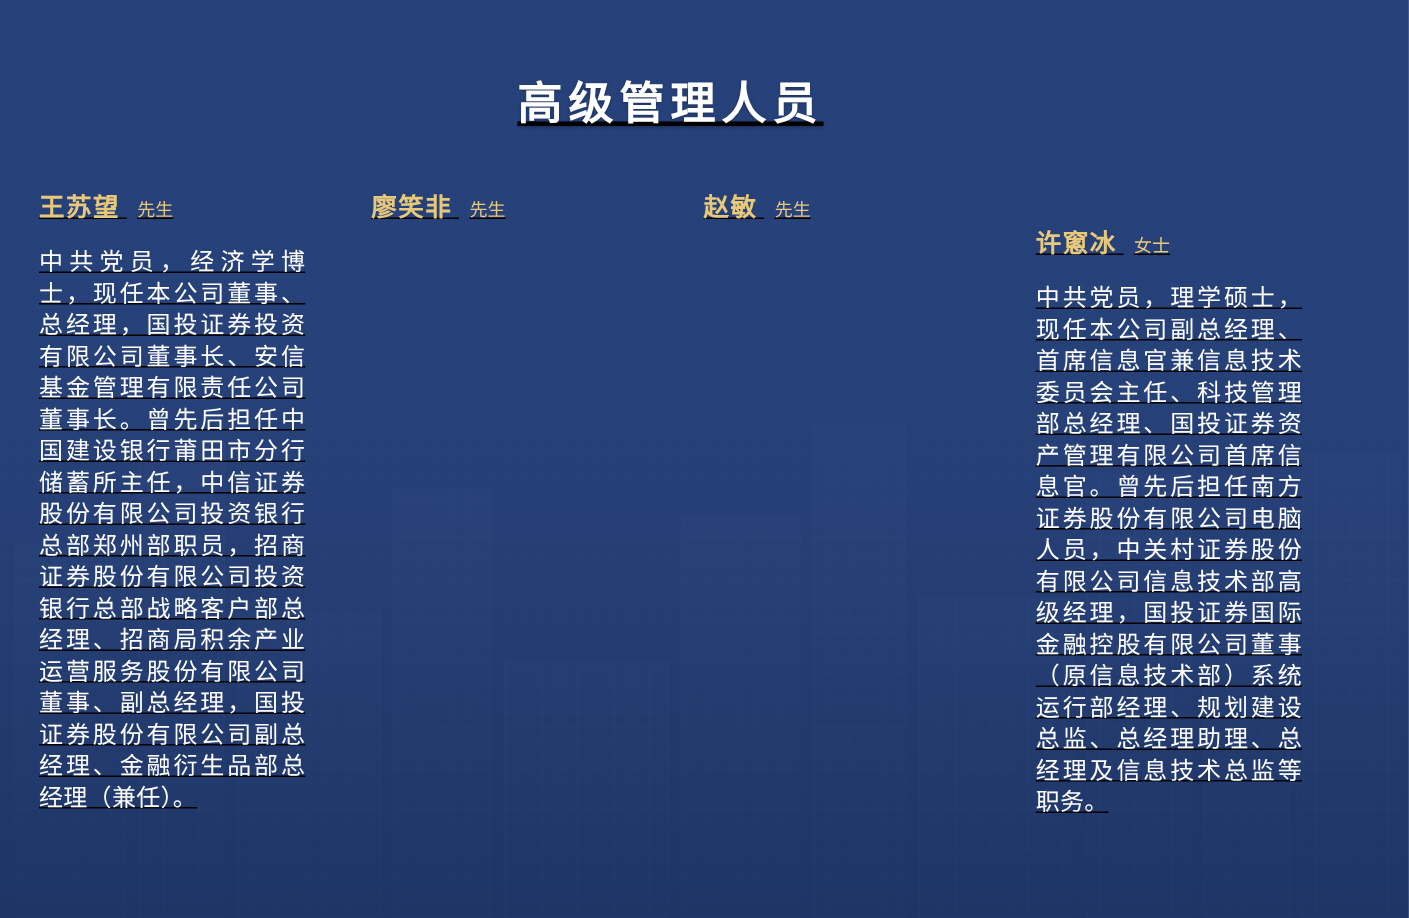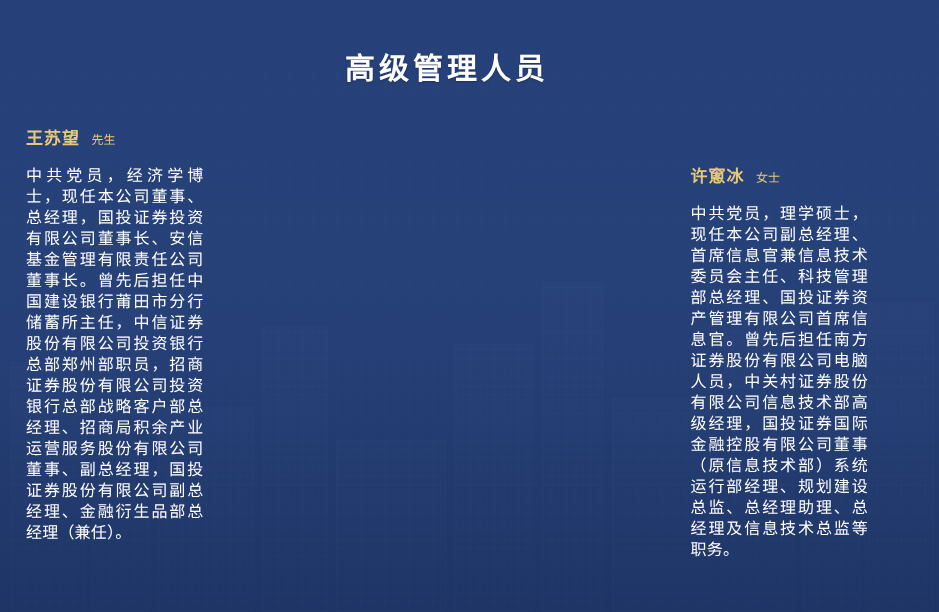--- a/index.html
+++ b/index.html
@@ -53,20 +53,21 @@
     position: absolute;
     inset: 0;
     background: linear-gradient(to bottom, rgba(38,65,122,0.82) 0%, rgba(38,64,120,0.86) 55%, rgba(30,53,103,0.88) 100%);
   }
   .content {
     position: relative;
     z-index: 3;
     width: 894px;
     height: 612px;
     box-sizing: border-box;
+    text-decoration: underline;
   }
   .page-title {
     text-align: center;
     color: #ffffff;
     font-size: 30px;
     font-weight: bold;
     letter-spacing: 4px;
     padding-top: 44px;
     margin: 0;
     text-shadow: 0 1px 2px rgba(0,0,0,0.25);
@@ -102,21 +103,21 @@
     font-weight: normal;
   }
   .person-bio {
     color: #ffffff;
     font-size: 16px;
     line-height: 21px;
     text-align: justify;
     letter-spacing: 0.2px;
   }
   .row2 {
-    margin-top: 38px;
+    margin-top: 24px;
   }
   .spacer { }
 </style>
 </head>
 <body>
 
 <div class="page">
   <div class="bg-photo"></div>
   <div class="bg-buildings">
     <div class="bldg" style="left:10px;  width:74px;  height:250px;"></div>
@@ -140,23 +141,31 @@
 
       <div class="person">
         <div class="person-head">
           <span class="person-name">王苏望</span>
           <span class="person-honorific">先生</span>
         </div>
         <p class="person-bio">中共党员，经济学博士，现任本公司董事、总经理，国投证券投资有限公司董事长、安信基金管理有限责任公司董事长。曾先后担任中国建设银行莆田市分行储蓄所主任，中信证券股份有限公司投资银行总部郑州部职员，招商证券股份有限公司投资银行总部战略客户部总经理、招商局积余产业运营服务股份有限公司董事、副总经理，国投证券股份有限公司副总经理、金融衍生品部总经理（兼任）。</p>
       </div>
 
       <div class="person">
+        <div class="person-head">
+          <span class="person-name">廖笑非</span>
+          <span class="person-honorific">先生</span>
+        </div>
       </div>
 
       <div class="person">
+        <div class="person-head">
+          <span class="person-name">赵敏</span>
+          <span class="person-honorific">先生</span>
+        </div>
       </div>
 
       <div class="person row2">
         <div class="person-head">
           <span class="person-name">许窻冰</span>
           <span class="person-honorific">女士</span>
         </div>
         <p class="person-bio">中共党员，理学硕士，现任本公司副总经理、首席信息官兼信息技术委员会主任、科技管理部总经理、国投证券资产管理有限公司首席信息官。曾先后担任南方证券股份有限公司电脑人员，中关村证券股份有限公司信息技术部高级经理，国投证券国际金融控股有限公司董事（原信息技术部）系统运行部经理、规划建设总监、总经理助理、总经理及信息技术总监等职务。</p>
       </div>
 

